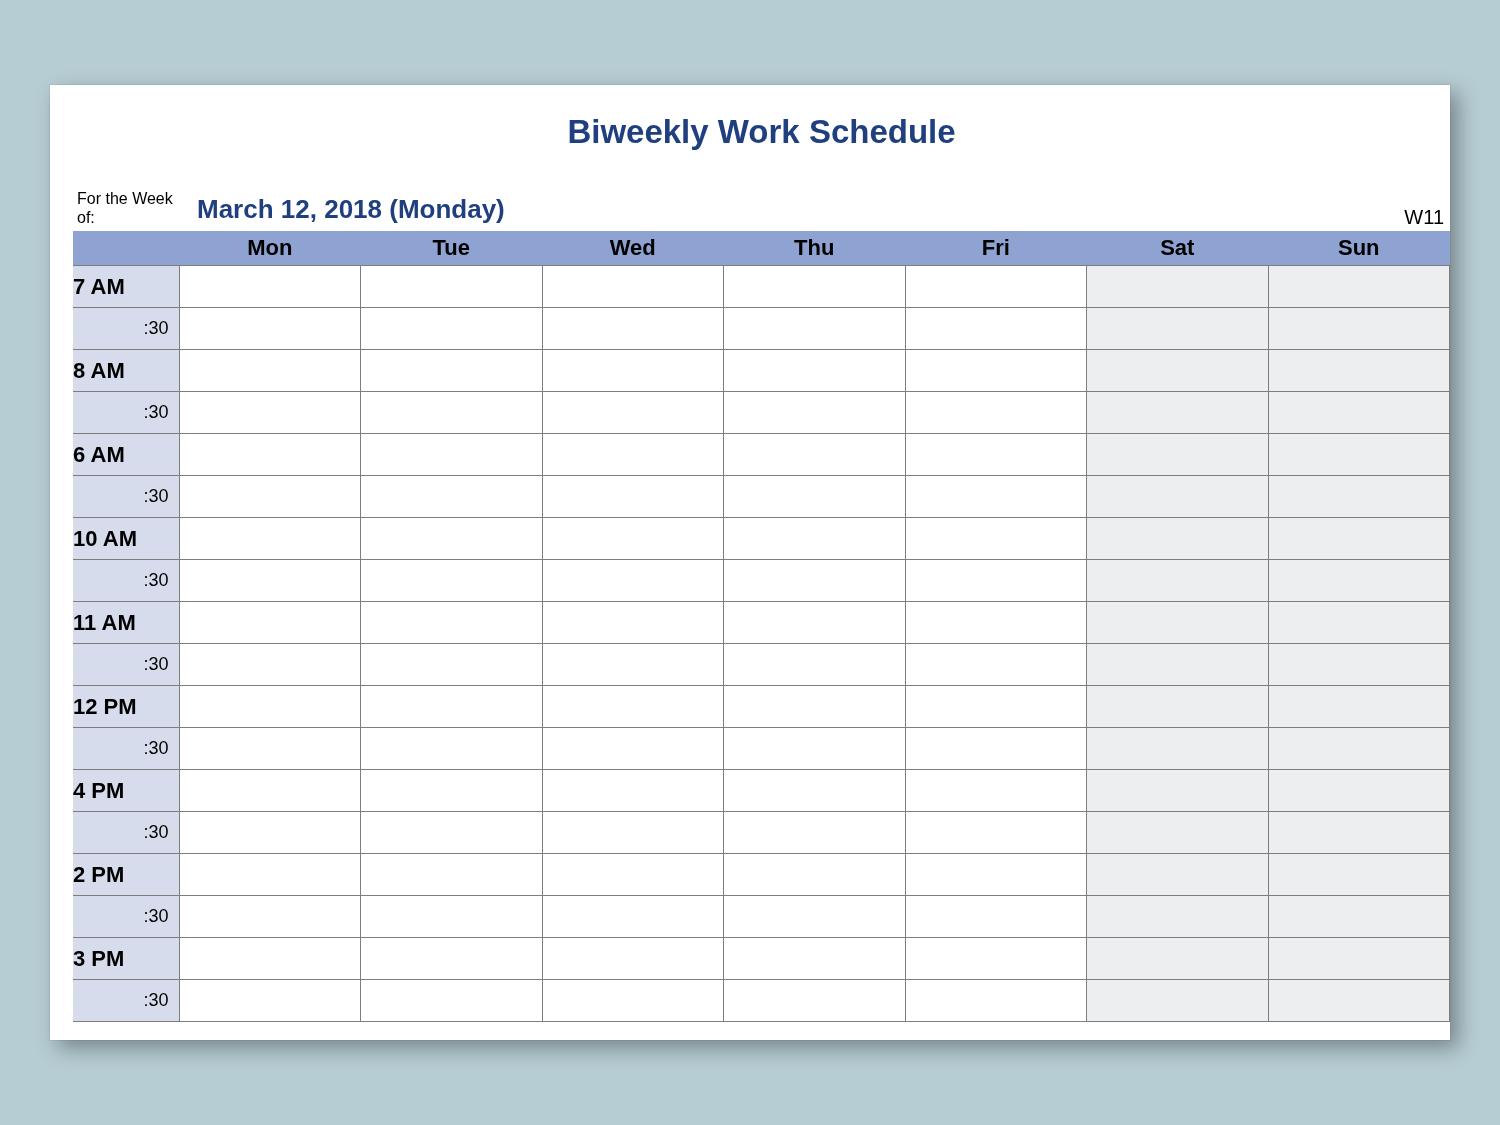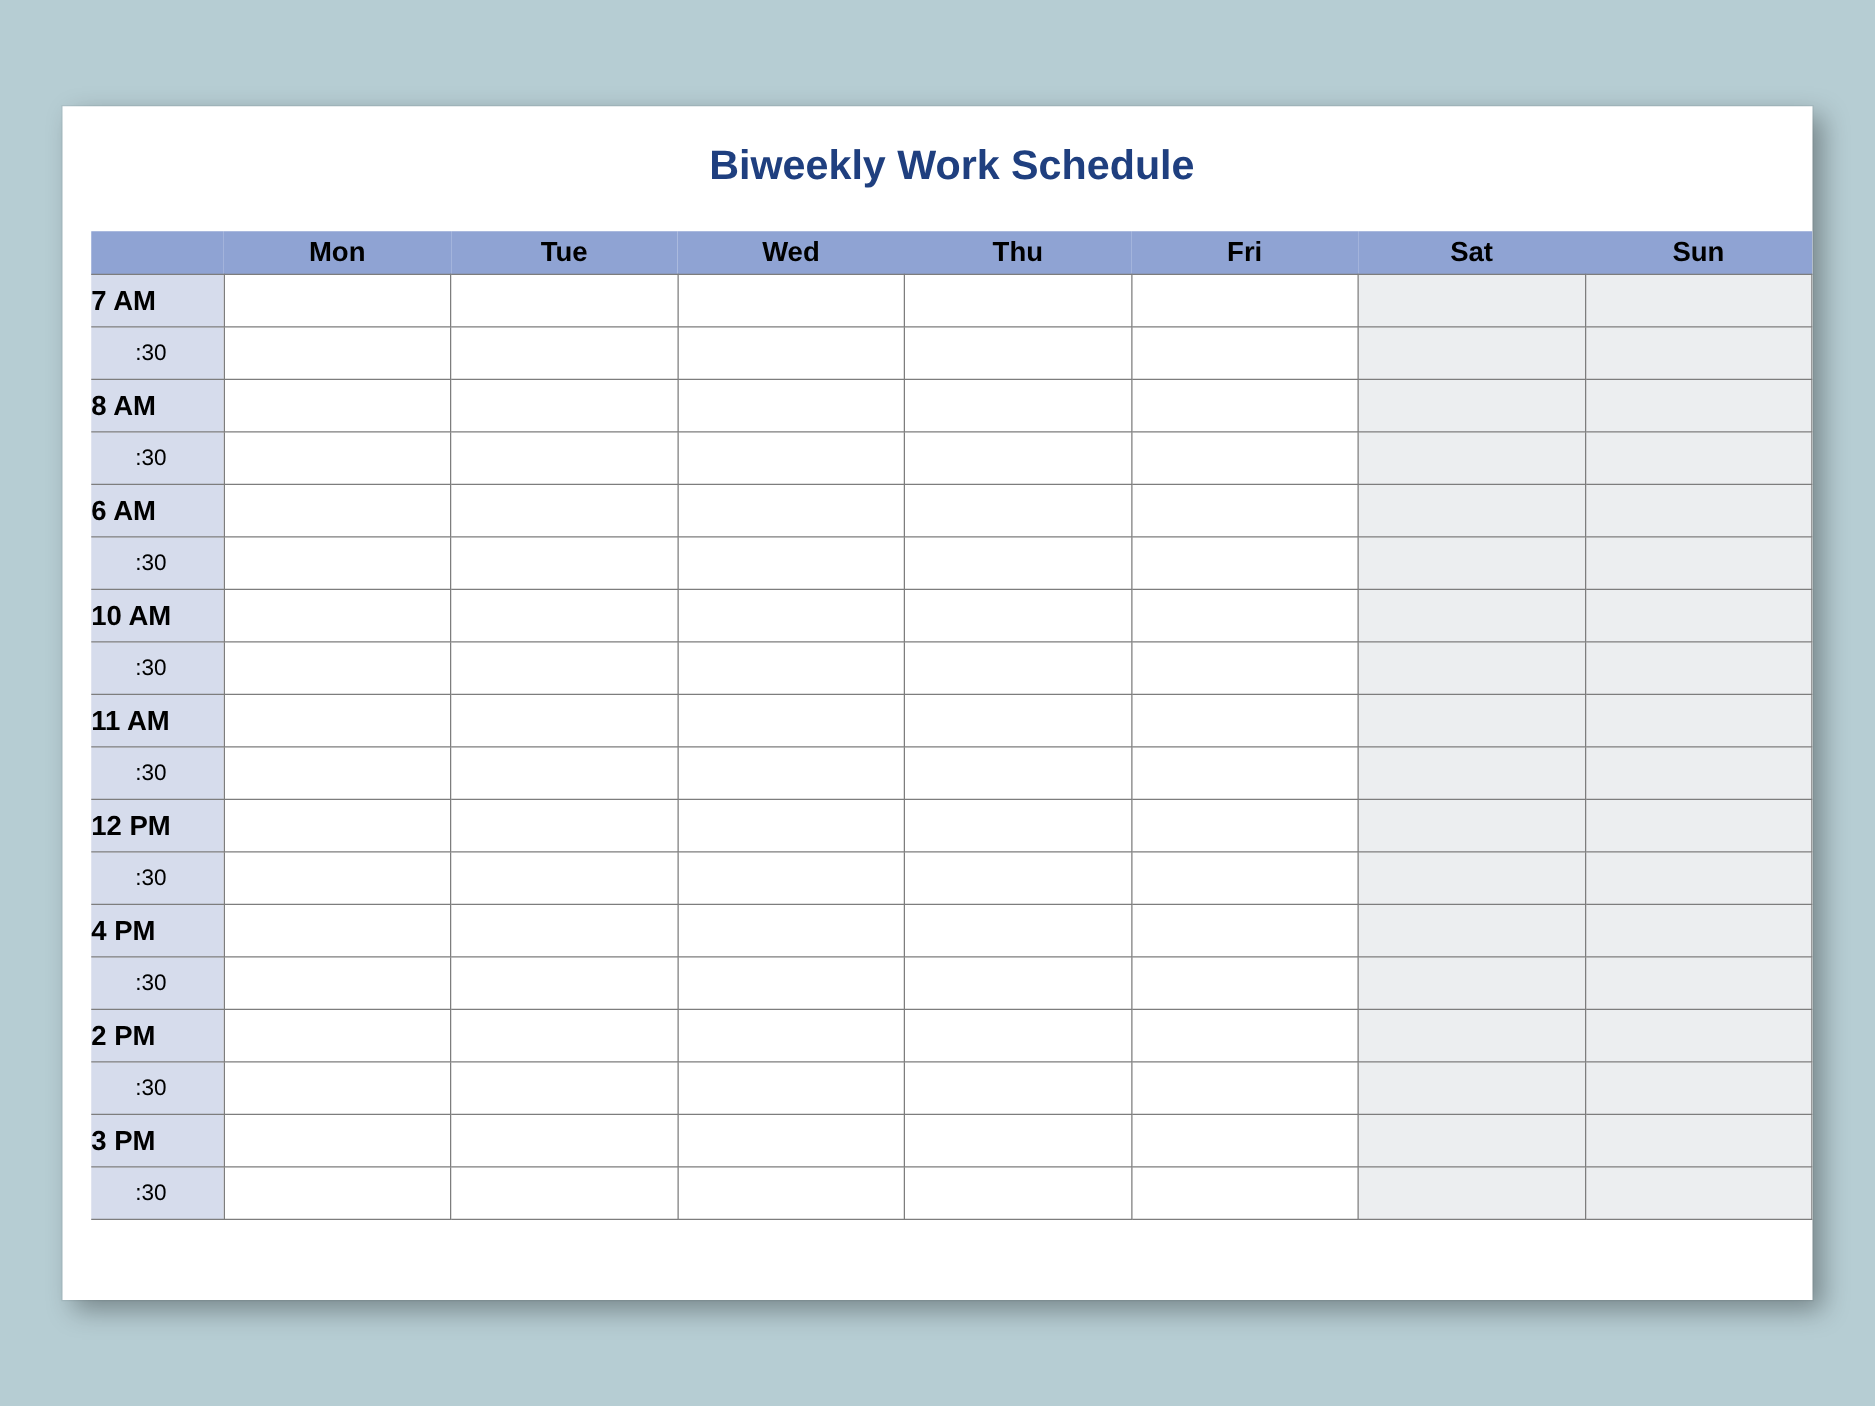--- a/index.html
+++ b/index.html
@@ -58,21 +58,20 @@
   .week-number {
     position: absolute;
     right: 6px;
     bottom: 2px;
     font-size: 20px;
   }
   table.schedule {
     border-collapse: collapse;
     width: 100%;
     table-layout: fixed;
-    margin-top: 24px;
   }
   table.schedule th {
     background: #8fa3d3;
     font-size: 22px;
     font-weight: bold;
     color: #000;
     padding: 4px 0;
     border: none;
     height: 30px;
   }
@@ -93,35 +92,40 @@
     font-weight: bold;
     font-size: 22px;
     text-align: left;
     padding-right: 6px;
     border-left: none;
   }
   table.schedule td.time-half {
     background: #d6dcec;
     border: 1px solid #7d7d7d;
     font-size: 18px;
-    text-align: center;
+    text-align: right;
     padding-right: 10px;
     border-left: none;
   }
   table.schedule td.slot {
     border-top: 1px solid #7d7d7d;
   }
 </style>
 </head>
 <body>
 
 <div class="sheet">
 
   <h1 class="title">Biweekly Work Schedule</h1>
 
+  <div class="meta-row">
+    <div class="for-week-label">For the Week of:</div>
+    <div class="for-week-value">March 12, 2018 (Monday)</div>
+    <div class="week-number">W11</div>
+  </div>
 
   <table class="schedule">
     <thead>
       <tr>
         <th class="time-head"></th>
         <th>Mon</th>
         <th>Tue</th>
         <th>Wed</th>
         <th>Thu</th>
         <th>Fri</th>

